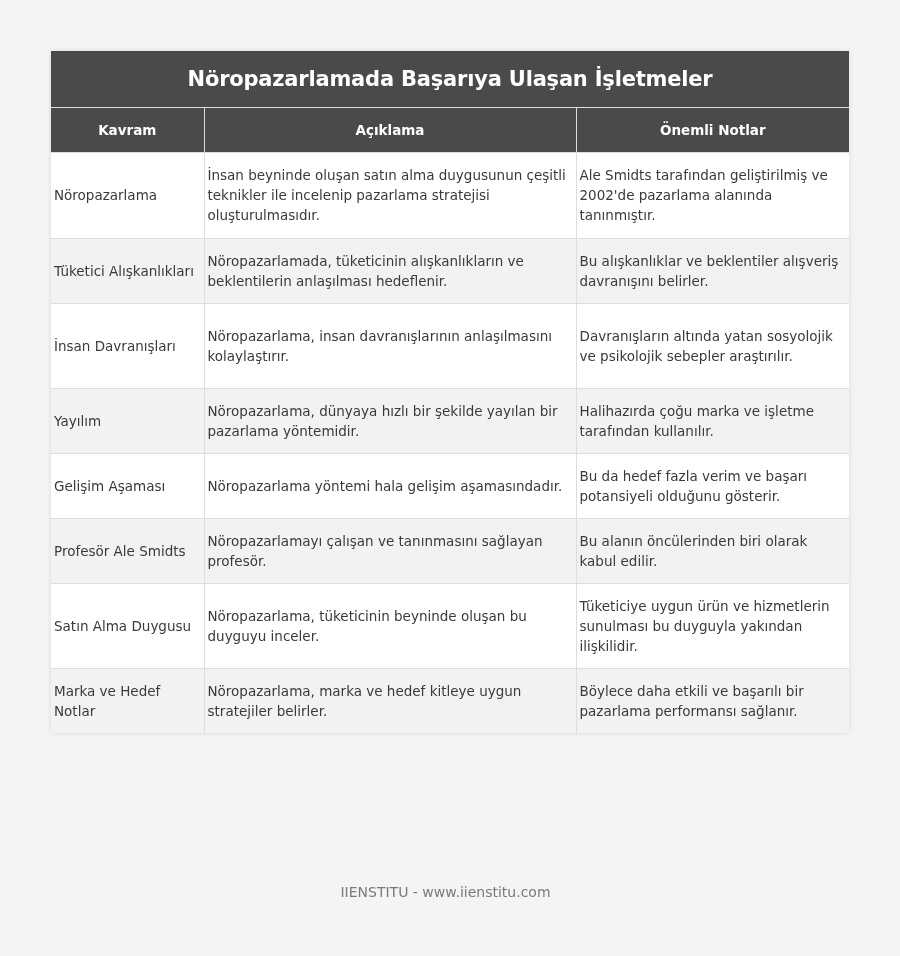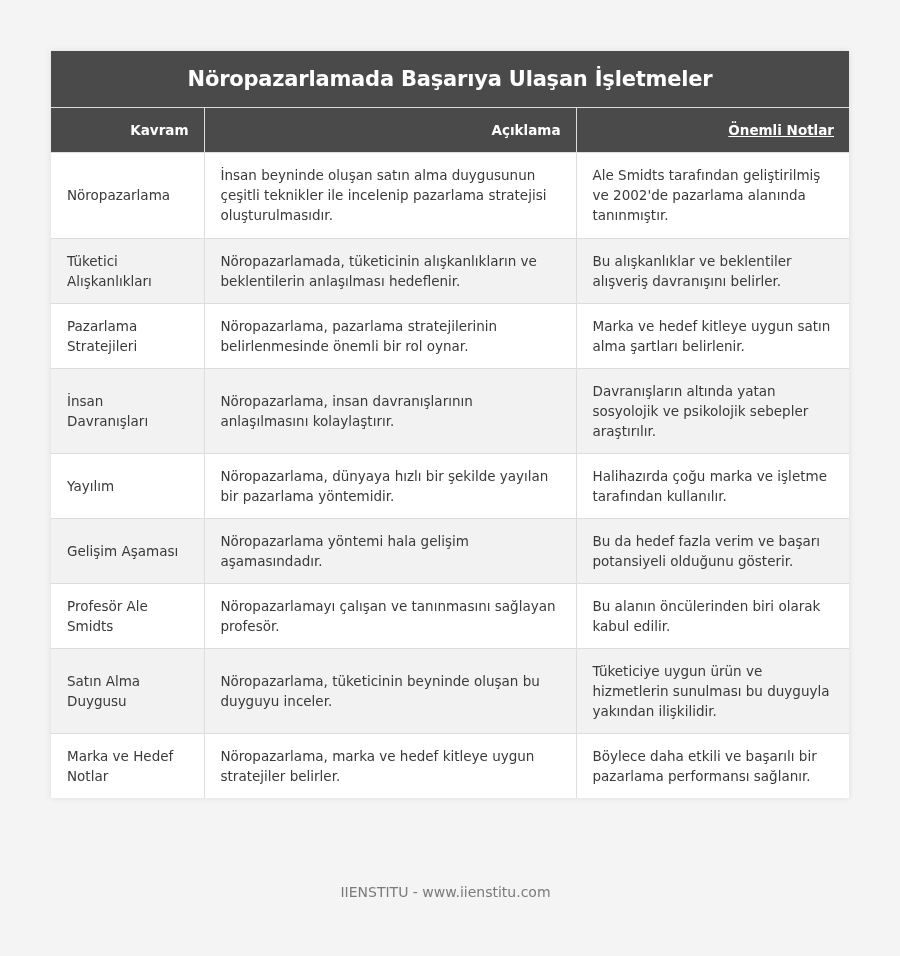--- a/index.html
+++ b/index.html
@@ -36,30 +36,30 @@
     table-layout: fixed;
   }
   col.c1 { width: 153px; }
   col.c2 { width: 372px; }
   col.c3 { width: 273px; }
   thead th {
     background: #4a4a4a;
     color: #ffffff;
     font-size: 13.5px;
     font-weight: bold;
-    text-align: right;
+    text-align: center;
     height: 44px;
     padding: 0 15px;
     border-right: 1px solid #dddddd;
   }
-  thead th:last-child { border-right: none; text-decoration: underline; }
+  thead th:last-child { border-right: none; }
   tbody td {
     font-size: 13.5px;
     line-height: 20px;
-    padding: 12px 16px;
+    padding: 12px 3px;
     vertical-align: middle;
     border-right: 1px solid #dddddd;
     border-top: 1px solid #dddddd;
     color: #3a3a3a;
   }
   tbody td:last-child { border-right: none; }
   tbody tr:nth-child(even) td { background: #f2f2f2; }
   tbody tr:nth-child(odd) td { background: #ffffff; }
   .footer {
     position: absolute;
@@ -94,25 +94,20 @@
       <tr style="height:86px">
         <td>Nöropazarlama</td>
         <td>İnsan beyninde oluşan satın alma duygusunun çeşitli teknikler ile incelenip pazarlama stratejisi oluşturulmasıdır.</td>
         <td>Ale Smidts tarafından geliştirilmiş ve 2002'de pazarlama alanında tanınmıştır.</td>
       </tr>
       <tr style="height:65px">
         <td>Tüketici Alışkanlıkları</td>
         <td>Nöropazarlamada, tüketicinin alışkanlıkların ve beklentilerin anlaşılması hedeflenir.</td>
         <td>Bu alışkanlıklar ve beklentiler alışveriş davranışını belirler.</td>
       </tr>
-      <tr style="height:65px">
-        <td>Pazarlama Stratejileri</td>
-        <td>Nöropazarlama, pazarlama stratejilerinin belirlenmesinde önemli bir rol oynar.</td>
-        <td>Marka ve hedef kitleye uygun satın alma şartları belirlenir.</td>
-      </tr>
       <tr style="height:85px">
         <td>İnsan Davranışları</td>
         <td>Nöropazarlama, insan davranışlarının anlaşılmasını kolaylaştırır.</td>
         <td>Davranışların altında yatan sosyolojik ve psikolojik sebepler araştırılır.</td>
       </tr>
       <tr style="height:65px">
         <td>Yayılım</td>
         <td>Nöropazarlama, dünyaya hızlı bir şekilde yayılan bir pazarlama yöntemidir.</td>
         <td>Halihazırda çoğu marka ve işletme tarafından kullanılır.</td>
       </tr>

